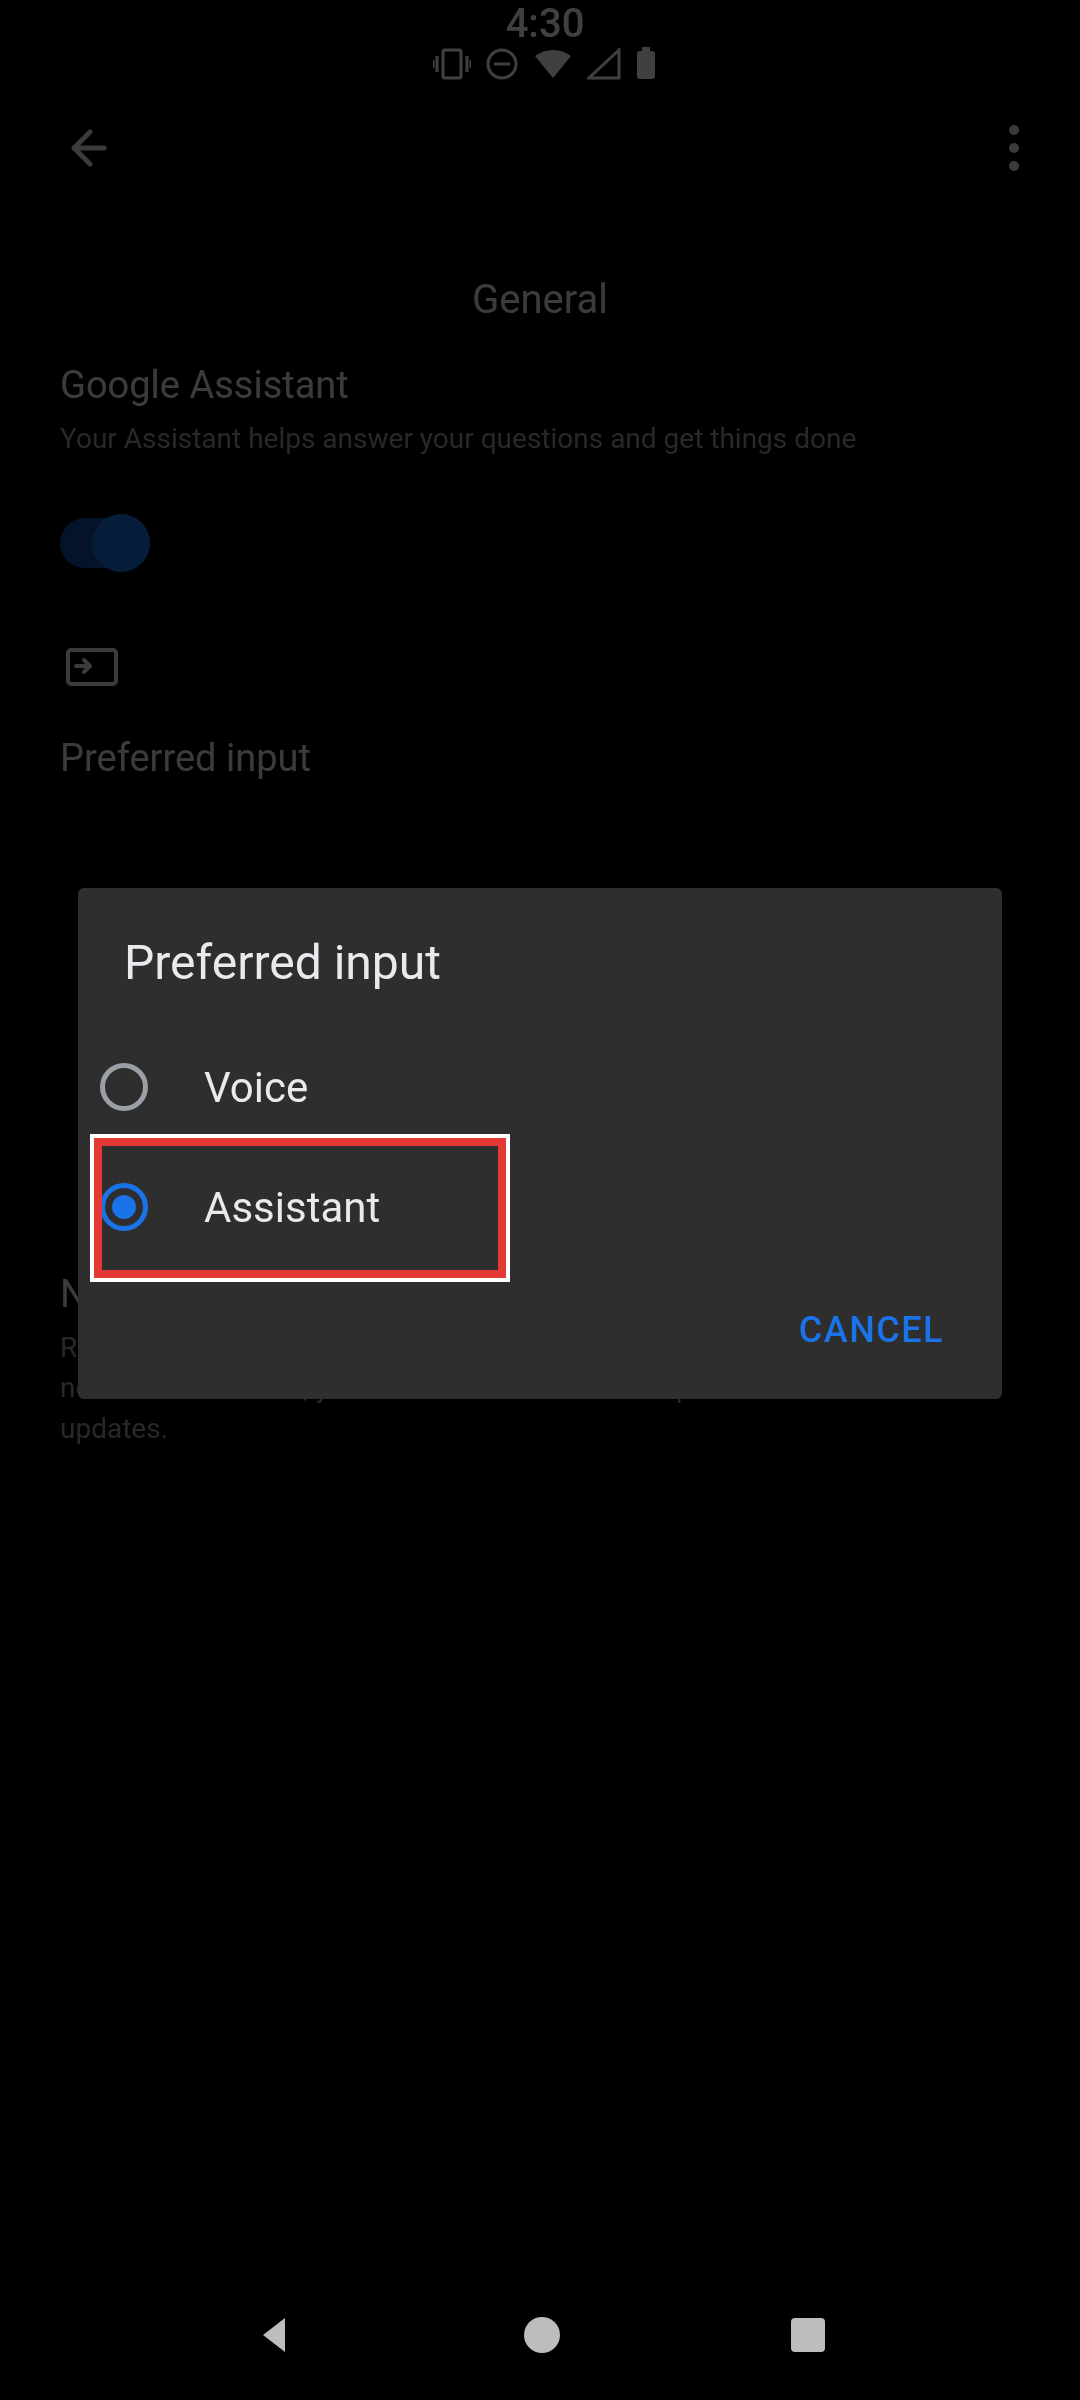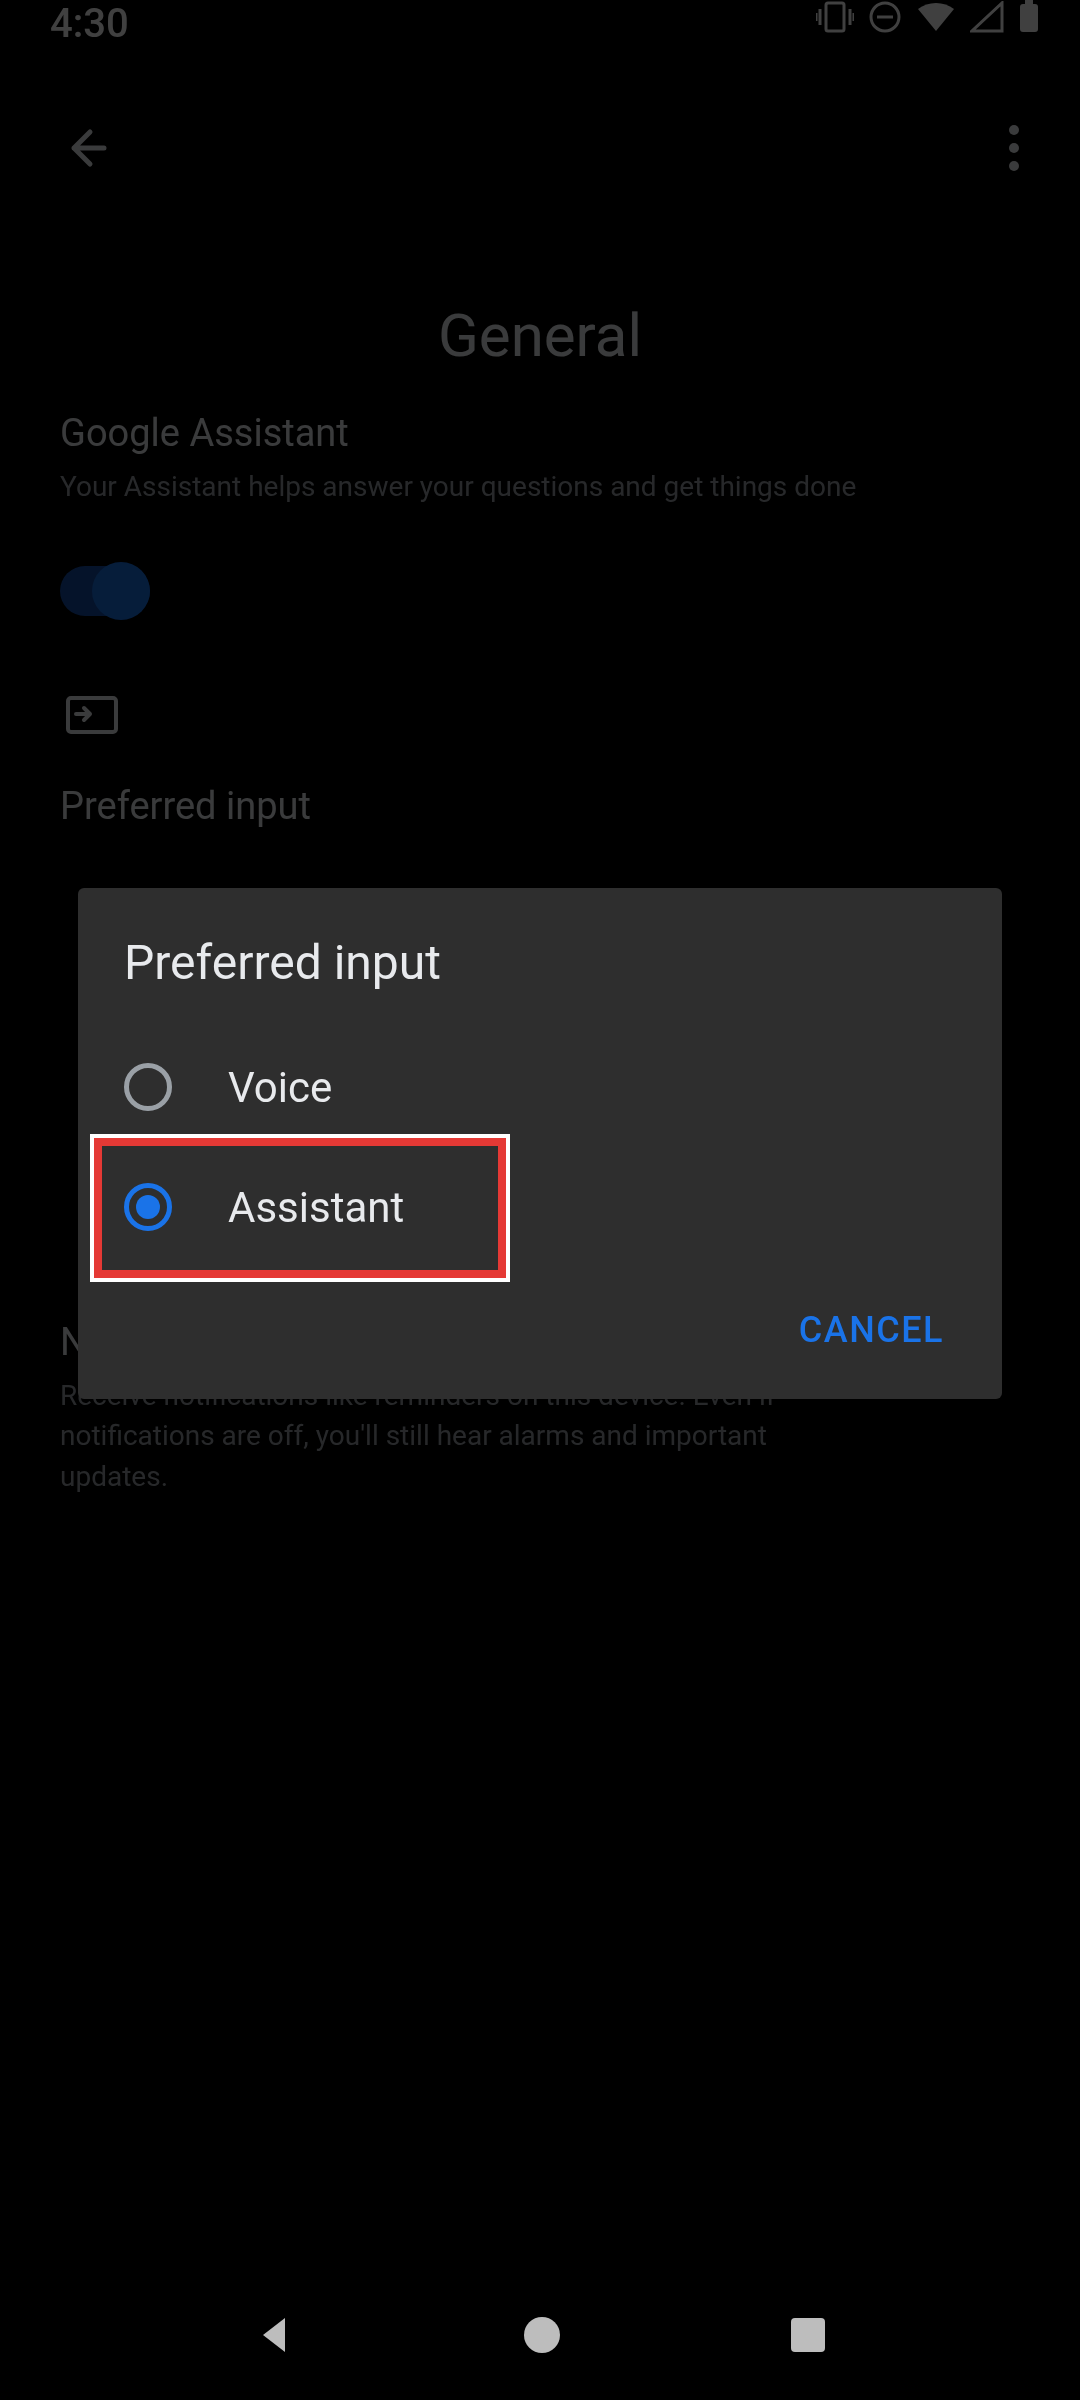--- a/index.html
+++ b/index.html
@@ -1,48 +1,48 @@
 <!DOCTYPE html>
 <html><head>
 <meta charset="utf-8">
 <style>
   * { box-sizing: border-box; margin: 0; padding: 0; }
   html, body { width: 1080px; height: 2400px; background: #000; font-family: Roboto, "Segoe UI", Arial, sans-serif; color: #e8eaed; overflow: hidden; }
 
   
-  .status-bar { height: 80px; display: flex; align-items: flex-start; justify-content: space-between; padding: 0 40px 0 50px; }
+  .status-bar { height: 80px; display: flex; align-items: center; justify-content: space-between; padding: 0 40px 0 50px; flex-direction: column; }
   .status-time { font-size: 40px; font-weight: 500; color: #fff; }
   .status-icons { display: flex; align-items: center; gap: 14px; }
   .status-icons svg { display: block; }
 
   
   .page { position: relative; padding: 0 60px; }
   .topbar { display: flex; align-items: center; justify-content: space-between; height: 140px; }
-  .page-title { text-align: center; font-size: 60px; font-weight: 400; color: #e8eaed; margin-top: 80px; margin-bottom: 40px; }
+  .page-title { text-align: center; font-size: 40px; font-weight: 400; color: #e8eaed; margin-top: 56px; margin-bottom: 40px; }
   .page-subtitle { text-align: center; font-size: 36px; color: #9aa0a6; margin: 0 auto 100px auto; max-width: 900px; }
 
   .setting-row { margin-bottom: 60px; flex-direction: column; }
   .setting-title { font-size: 38px; color: #e8eaed; margin-bottom: 12px; }
   .setting-desc { font-size: 28px; color: #9aa0a6; line-height: 1.45; max-width: 820px; }
   .setting-with-toggle { display: flex; align-items: flex-start; justify-content: space-between; gap: 40px; }
 
   .setting-row.with-icon { display: flex; gap: 40px; align-items: flex-start; }
   .row-icon { display: flex; align-items: center; justify-content: center; width: 64px; height: 64px; margin-top: 4px; }
 
   .toggle { width: 90px; height: 50px; background: #174ea6; border-radius: 25px; position: relative; flex-shrink: 0; margin-top: 18px; }
   .toggle::after { content: ""; position: absolute; right: 0; top: -4px; width: 58px; height: 58px; background: #1a73e8; border-radius: 50%; }
 
   
   .scrim { position: absolute; inset: 0; background: rgba(0,0,0,0.75); }
 
   
   .dialog { position: absolute; left: 78px; top: 888px; width: 924px; background: #2e2e2e; border-radius: 6px; padding: 46px 0 30px 0; }
   .dialog-title { font-size: 48px; font-weight: 400; color: #e8eaed; padding: 0 46px 36px 46px; }
   .radio-rows { }
-  .radio-row { display: flex; align-items: center; gap: 56px; height: 120px; padding: 0 46px; }
+  .radio-row { display: flex; align-items: center; gap: 56px; height: 120px; padding: 0 22px; }
   .radio { width: 48px; height: 48px; border-radius: 50%; border: 5px solid #9aa0a6; display: flex; align-items: center; justify-content: center; }
   .radio.selected { border-color: #1a73e8; }
   .radio.selected::after { content: ""; width: 24px; height: 24px; border-radius: 50%; background: #1a73e8; }
   .radio-label { font-size: 42px; color: #e8eaed; }
   .dialog-actions { display: flex; justify-content: flex-end; padding: 24px 46px 0 46px; }
   .dialog-btn { font-size: 36px; font-weight: 500; color: #1a73e8; letter-spacing: 1.5px; padding: 18px 12px; }
 
   
   .highlight-box { position: absolute; border: 8px solid #e53935; outline: 4px solid #fff; outline-offset: 0; left: 94px; top: 1138px; width: 412px; height: 140px; pointer-events: none; }
 

